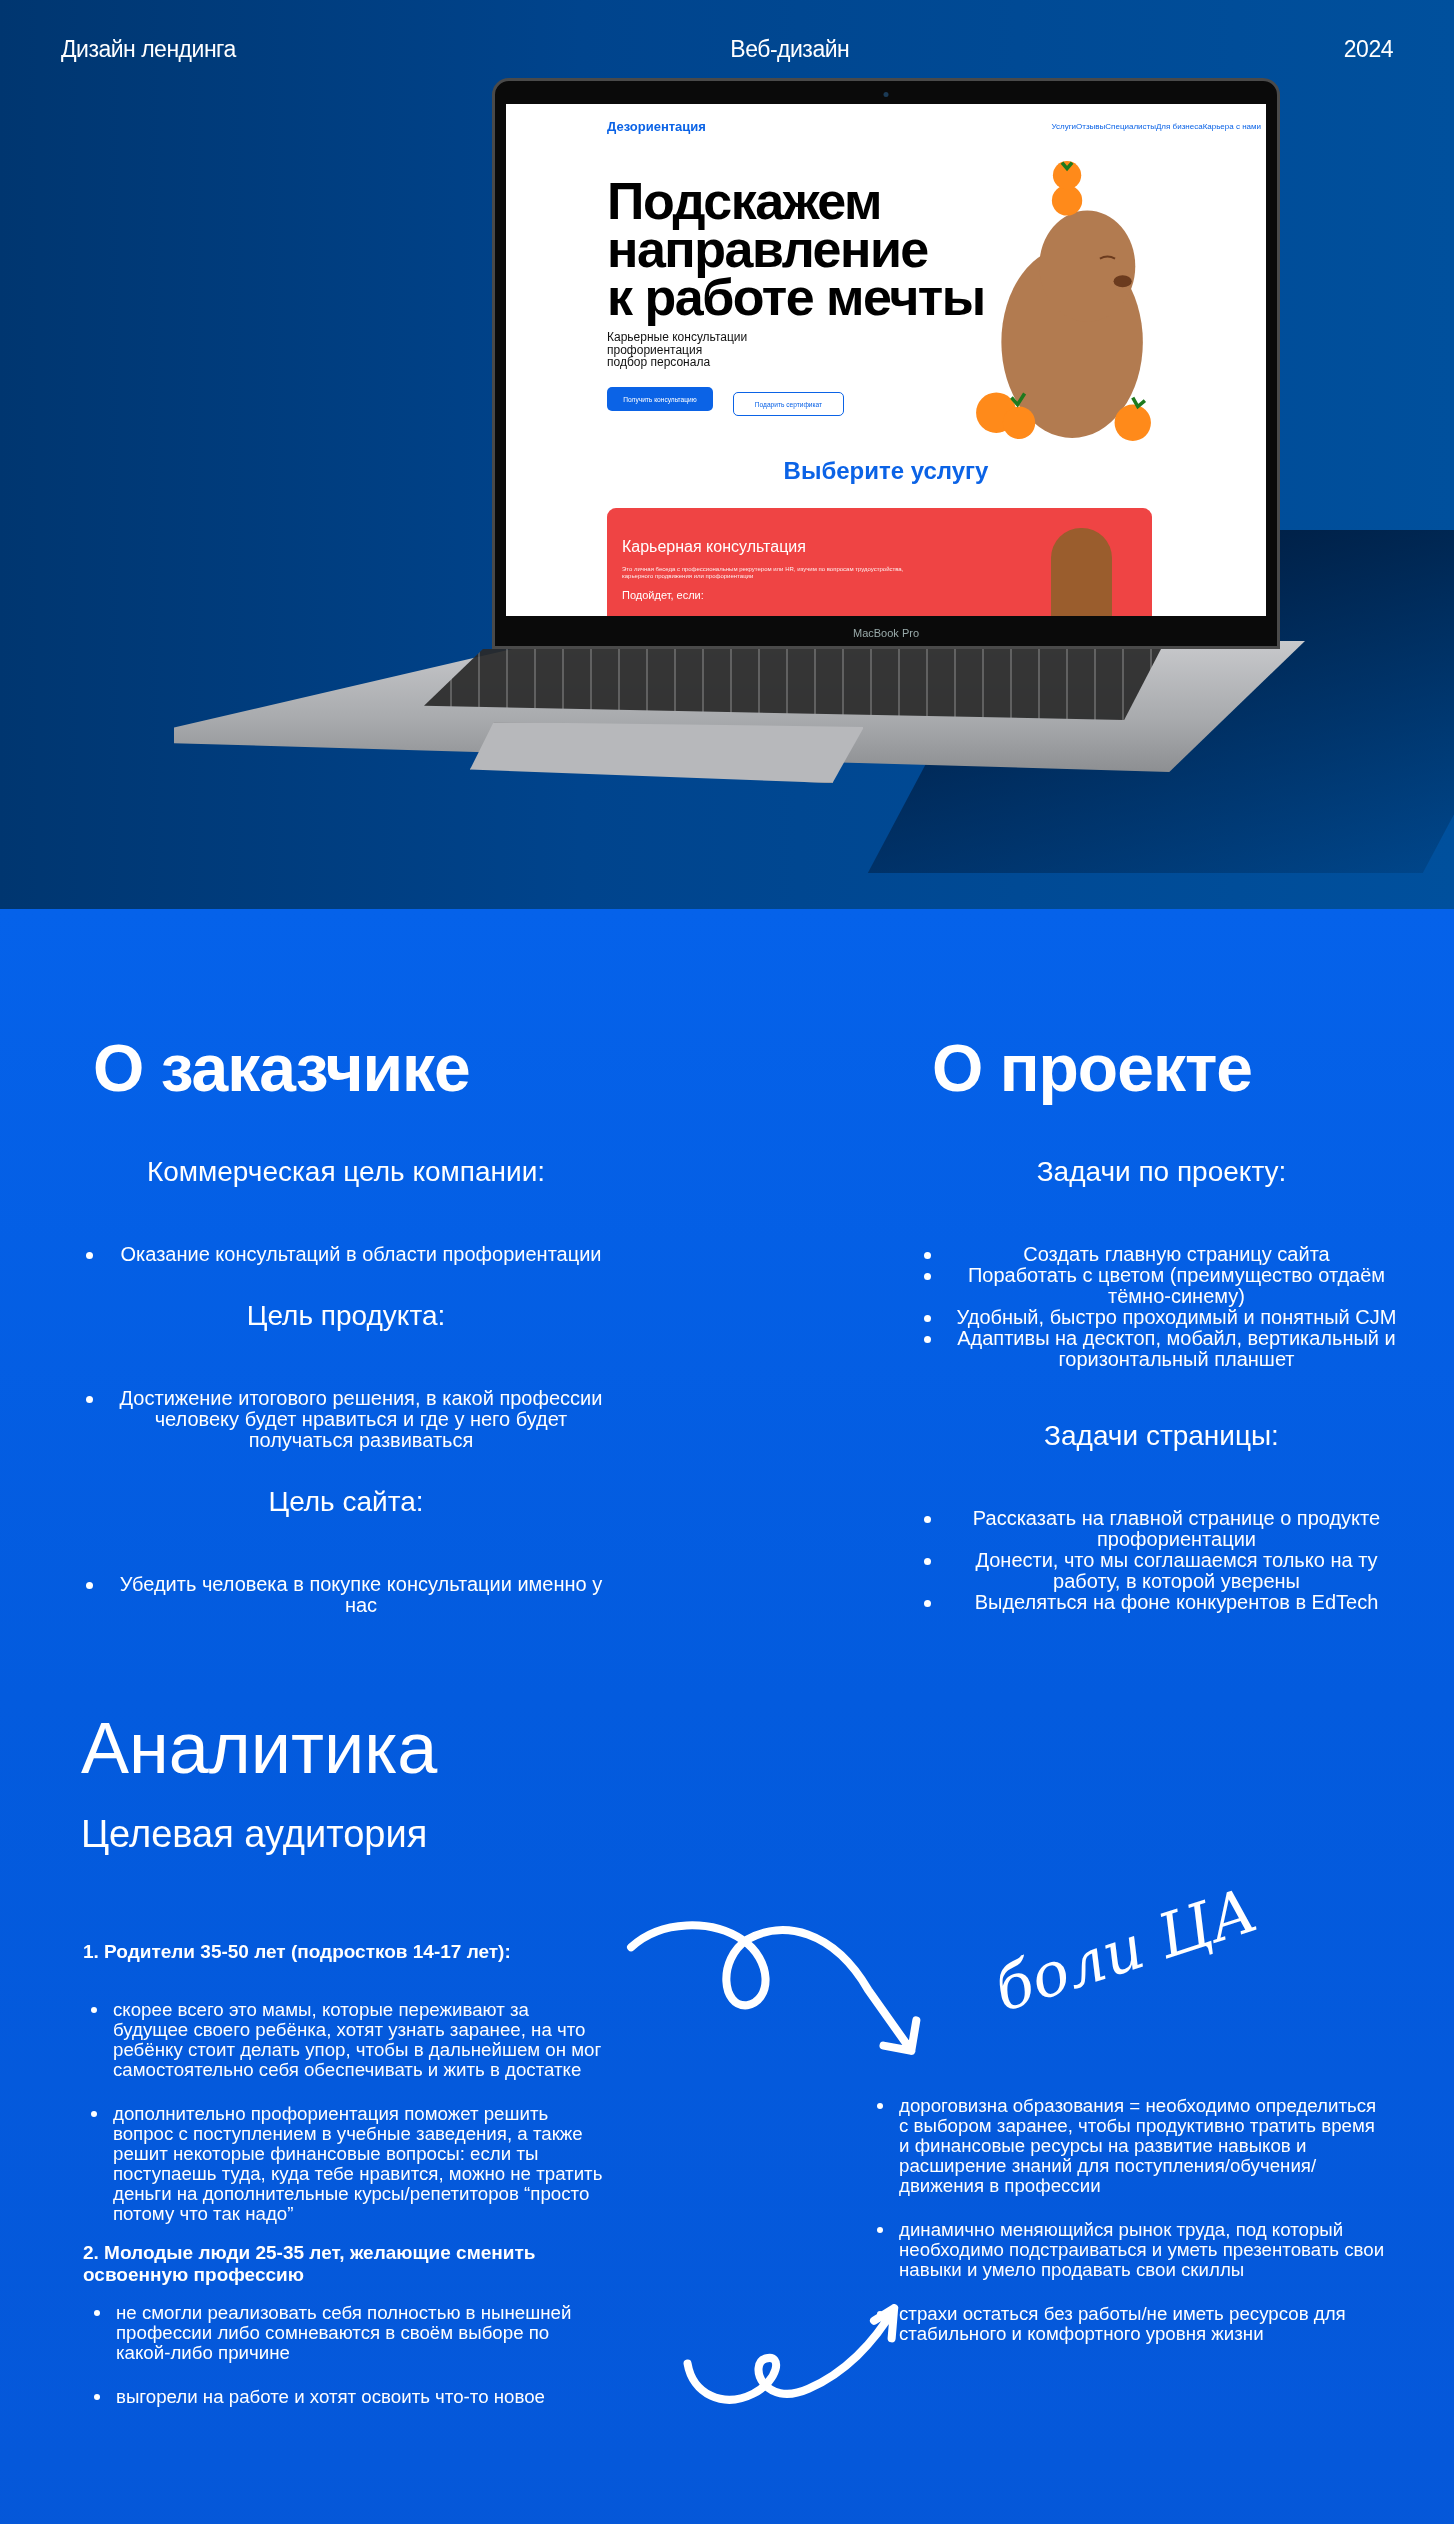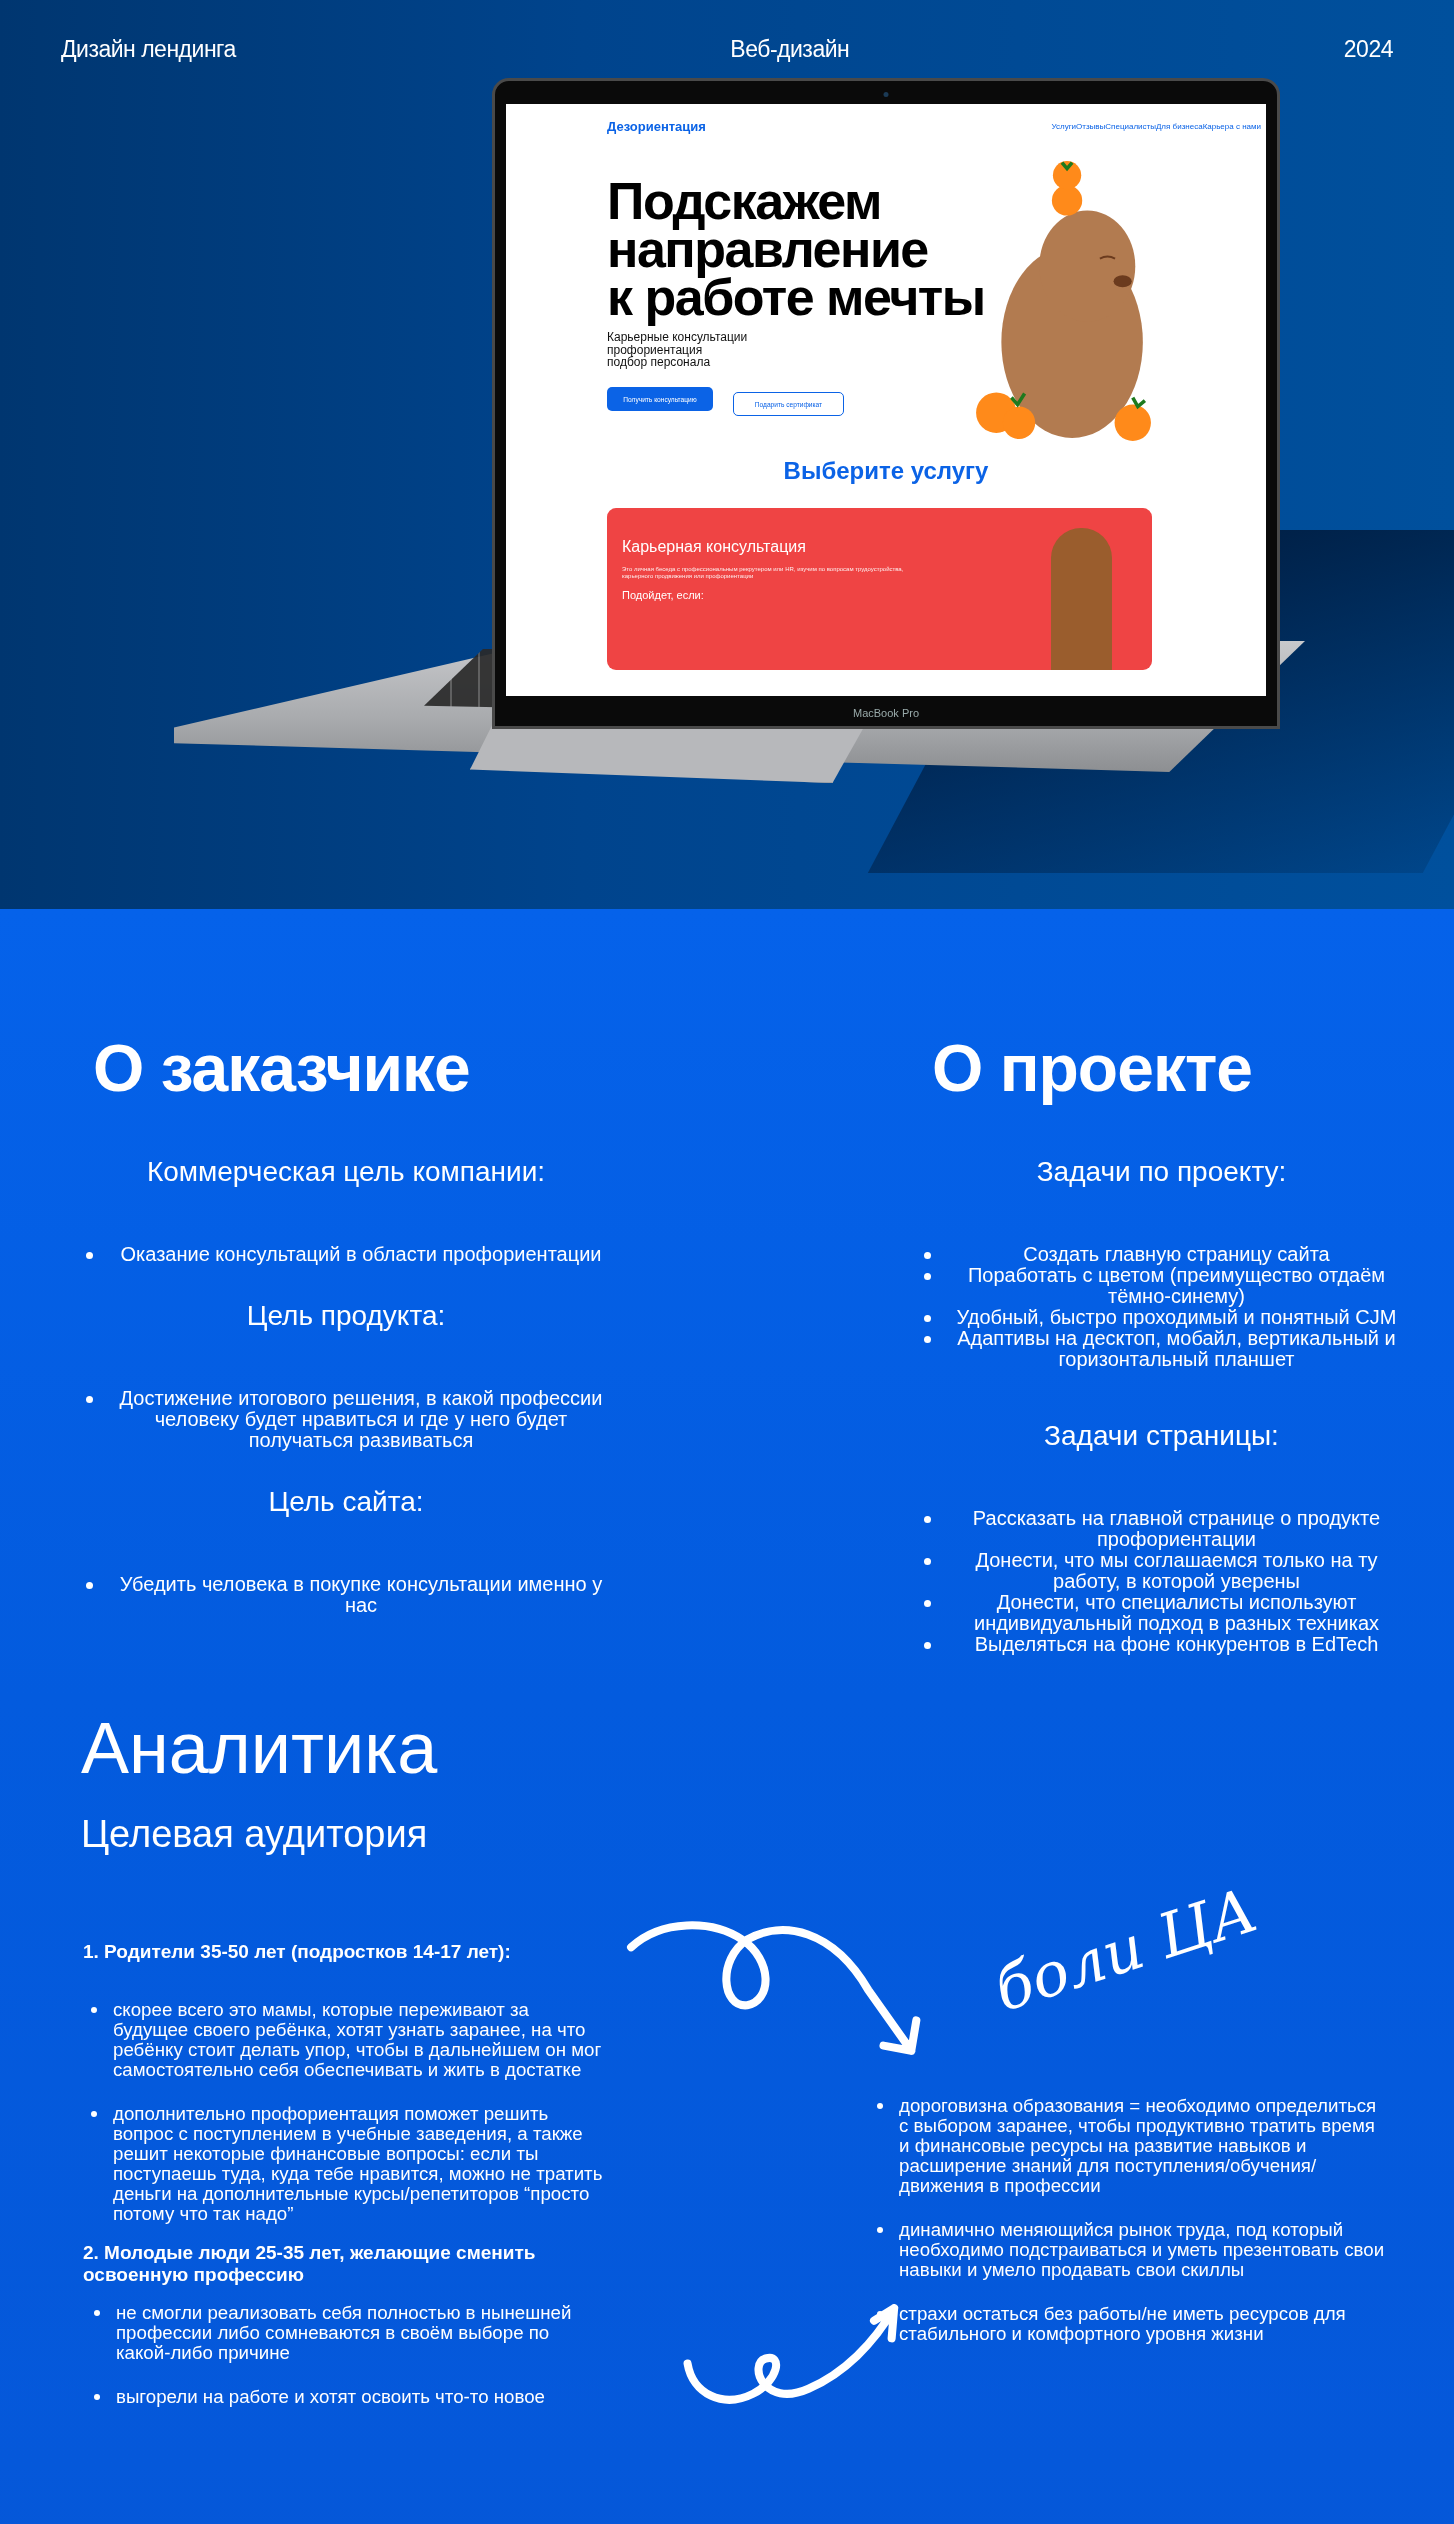--- a/index.html
+++ b/index.html
@@ -26,21 +26,21 @@
     font-size: 23px; font-weight: 400; letter-spacing: -0.5px;
   }
   .hero-meta span { color: #fff; }
 
   .laptop-shadow {
     position: absolute; left: 959px; top: 530px; width: 555px; height: 343px;
     background: linear-gradient(160deg, rgba(0,18,45,0.85), rgba(0,28,60,0.2));
     transform: skewX(-28deg);
   }
   .laptop-lid {
-    position: absolute; left: 492px; top: 78px; width: 788px; height: 651px;
+    position: absolute; left: 492px; top: 78px; width: 788px; height: 571px;
     background: #0a0a0a; border-radius: 17px 17px 0 0;
     border: 3px solid #4a4a4a;
   }
   .laptop-camera {
     position: absolute; left: 50%; top: 11px; width: 5px; height: 5px;
     background: #1b3a55; border-radius: 50%; transform: translateX(-50%);
   }
   .screen {
     position: absolute; left: 11px; top: 23px; right: 11px; bottom: 30px;
     background: #fff; overflow: hidden;
@@ -249,21 +249,20 @@
     <ul style="margin-bottom:50px;">
       <li>Создать главную страницу сайта</li>
       <li>Поработать с цветом (преимущество отдаём тёмно-синему)</li>
       <li>Удобный, быстро проходимый и понятный CJM</li>
       <li>Адаптивы на десктоп, мобайл, вертикальный и горизонтальный планшет</li>
     </ul>
     <h3>Задачи страницы:</h3>
     <ul>
       <li>Рассказать на главной странице о продукте профориентации</li>
       <li>Донести, что мы соглашаемся только на ту работу, в которой уверены</li>
-      <li>Донести, что специалисты используют индивидуальный подход в разных техниках</li>
       <li>Выделяться на фоне конкурентов в EdTech</li>
     </ul>
   </div>
 </section>
 
 <section class="analytics">
   <h2>Аналитика</h2>
   <h3>Целевая аудитория</h3>
 
   <div class="group-title" style="left:83px; top:244px; width:555px;">1. Родители 35-50 лет (подростков 14-17 лет):</div>

